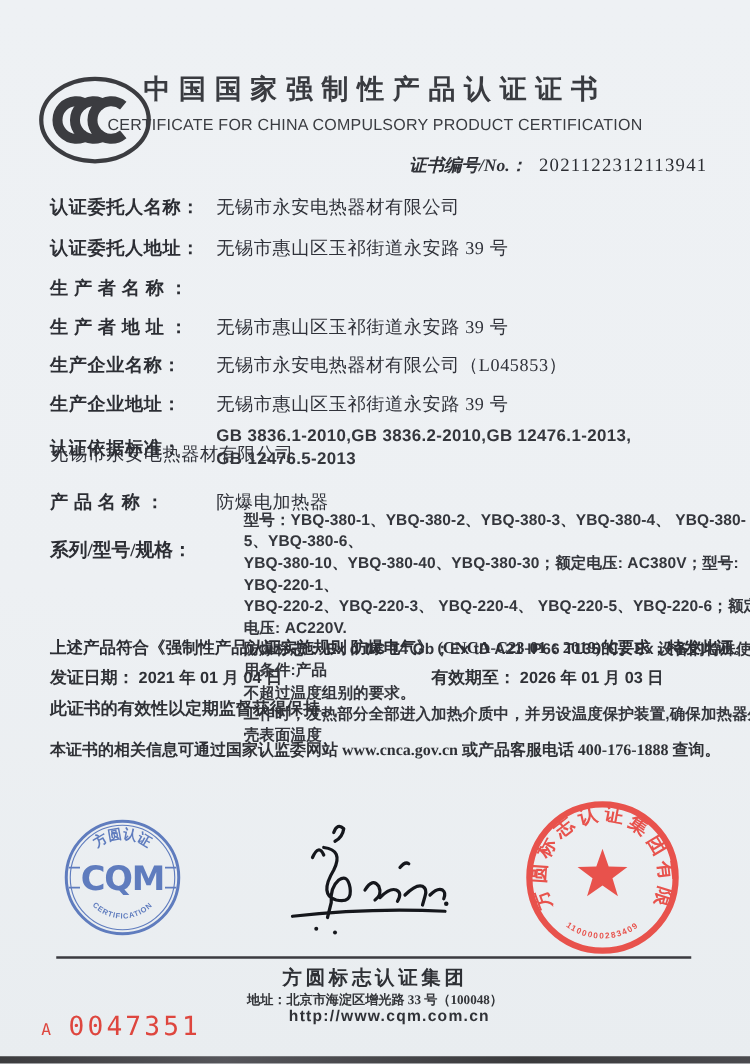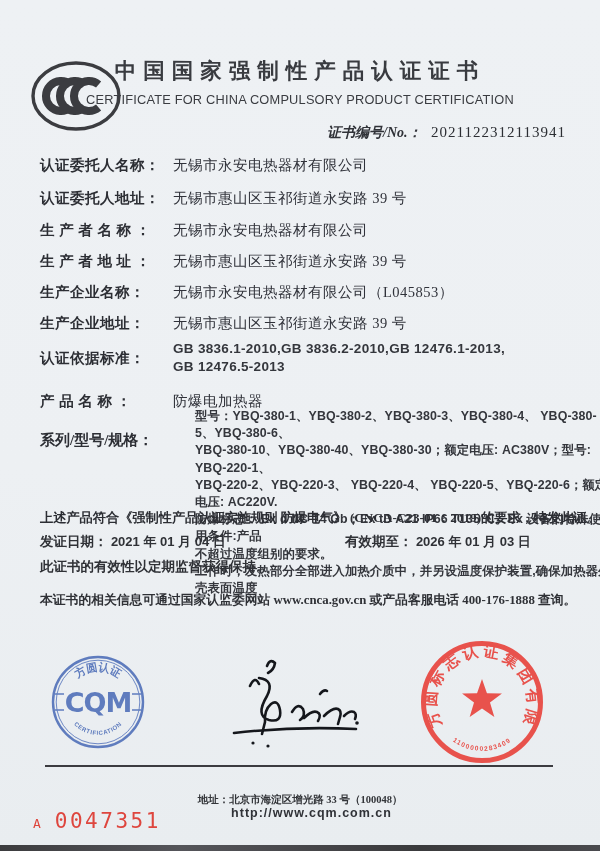--- a/index.html
+++ b/index.html
@@ -71,21 +71,21 @@
   </div>
 
   <div class="frow" style="top:156px;">
     <div class="flabel">认证委托人名称：</div>
     <div class="fvalue">无锡市永安电热器材有限公司</div>
   </div>
   <div class="frow" style="top:189px;">
     <div class="flabel">认证委托人地址：</div>
     <div class="fvalue">无锡市惠山区玉祁街道永安路 39 号</div>
   </div>
-  <div class="frow" style="top:221px;">
+  <div class="frow" style="top:221px;flex-direction:column;">
     <div class="flabel">生 产 者 名 称 ：</div>
     <div class="fvalue">无锡市永安电热器材有限公司</div>
   </div>
   <div class="frow" style="top:252px;">
     <div class="flabel">生 产 者 地 址 ：</div>
     <div class="fvalue">无锡市惠山区玉祁街道永安路 39 号</div>
   </div>
   <div class="frow" style="top:283px;">
     <div class="flabel">生产企业名称：</div>
     <div class="fvalue">无锡市永安电热器材有限公司（L045853）</div>
@@ -173,20 +173,21 @@
     <text font-size="15.5" font-weight="bold" fill="#e84740">
       <textPath href="#stampArc" textLength="228" lengthAdjust="spacing">方圆标志认证集团有限公司</textPath>
     </text>
     <polygon fill="#e84740" points="66,43 70.94,57.2 85.97,57.51 73.99,66.6 78.35,80.99 66,72.4 53.65,80.99 58.01,66.6 46.03,57.51 61.06,57.2"></polygon>
     <text font-size="6.6" font-weight="bold" fill="#e84740" letter-spacing="1.2" font-family="'Liberation Sans','DejaVu Sans',sans-serif">
       <textPath href="#stampSerialArc" startOffset="50%" text-anchor="middle">1100000283409</textPath>
     </text>
   </svg>
 
   <div class="abs rule"></div>
+  <div class="abs org">方圆标志认证集团</div>
   <div class="abs addr">地址：北京市海淀区增光路 33 号（100048）</div>
   <div class="abs web">http://www.cqm.com.cn</div>
 
   <div class="abs docserial">
     <span class="pre">A</span><span class="num">0047351</span>
   </div>
 
   <div class="abs bottom-bar"></div>
 </div>
 

